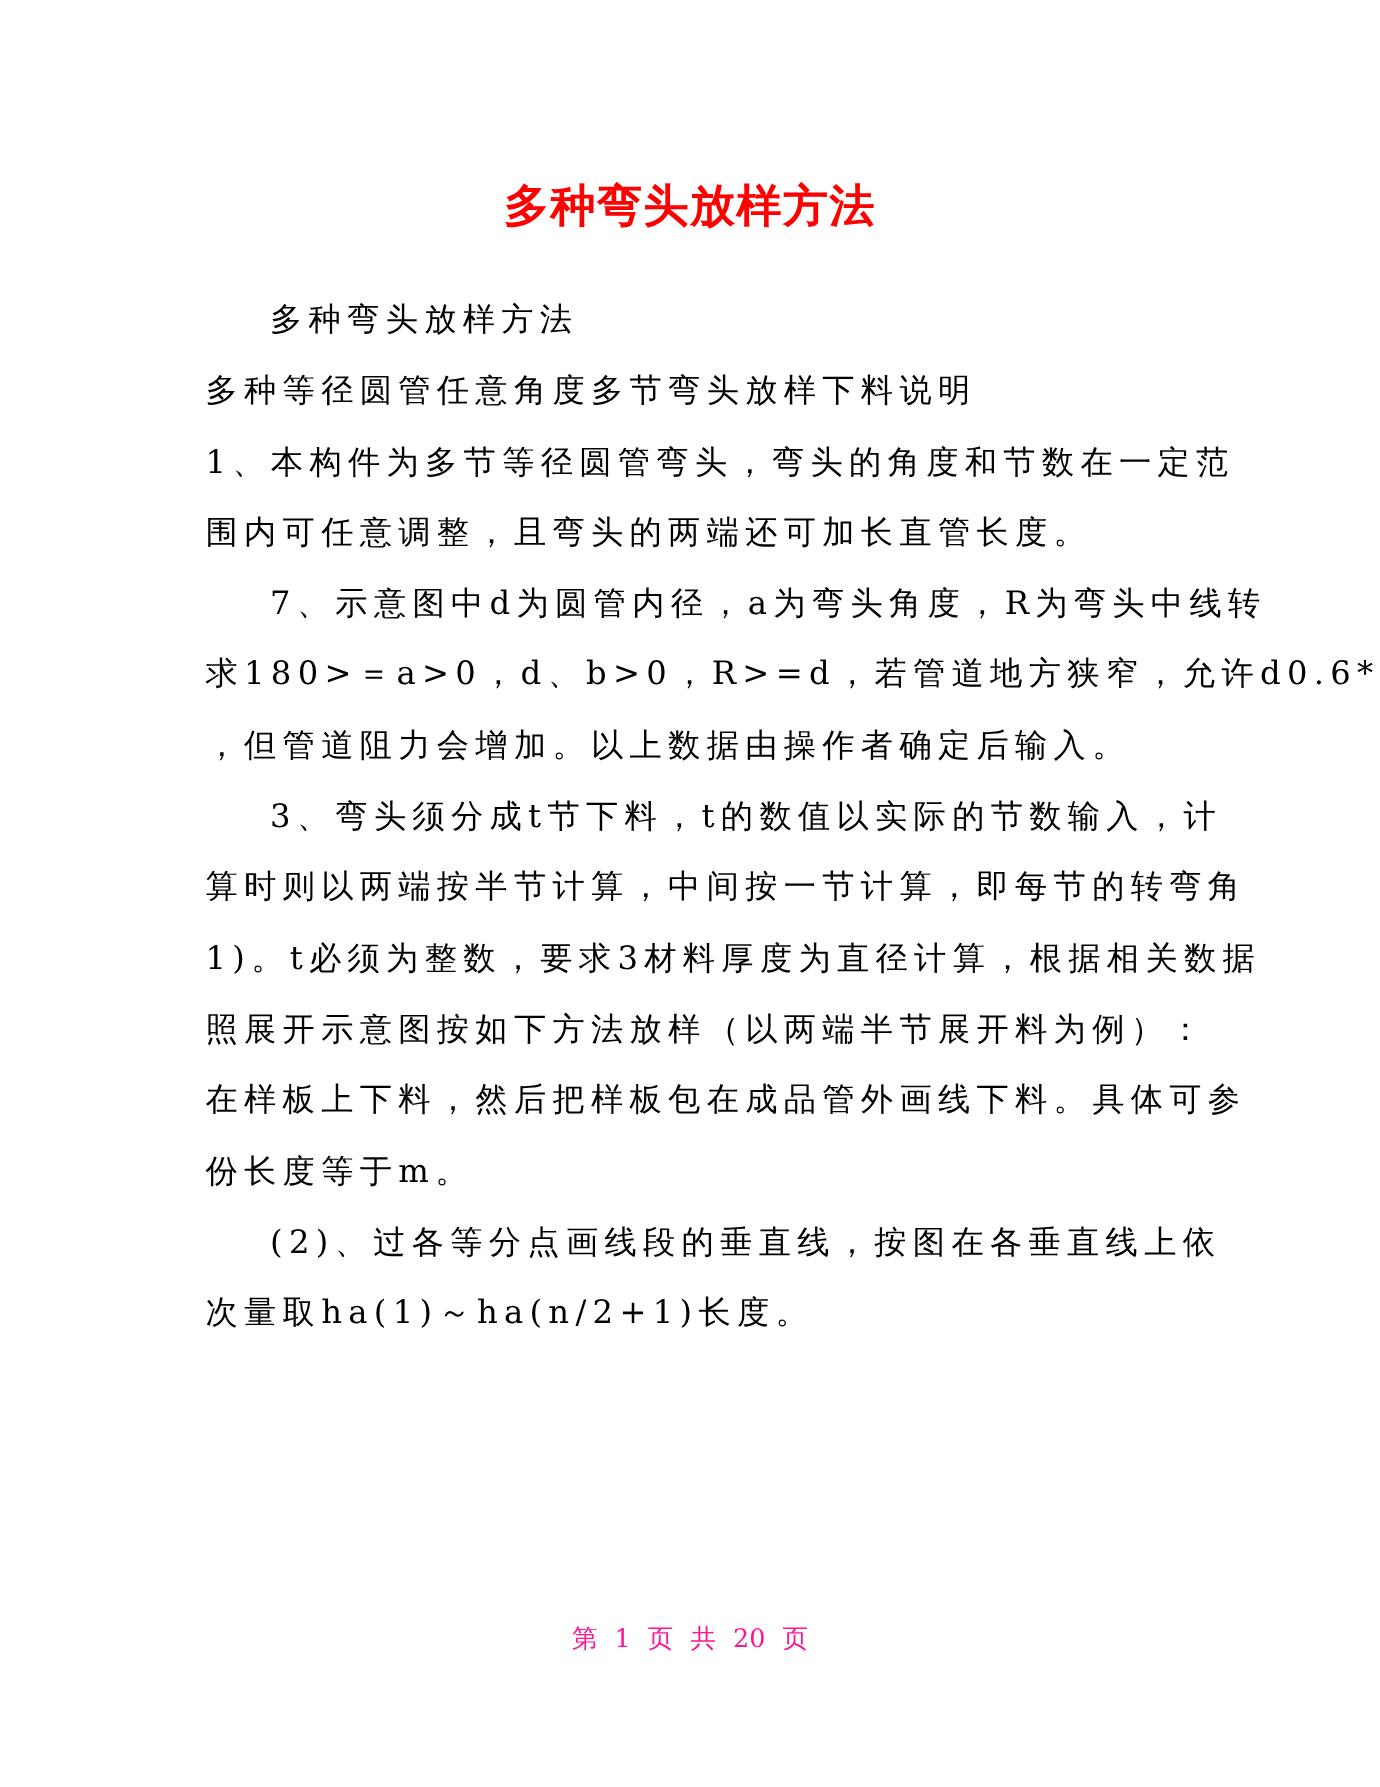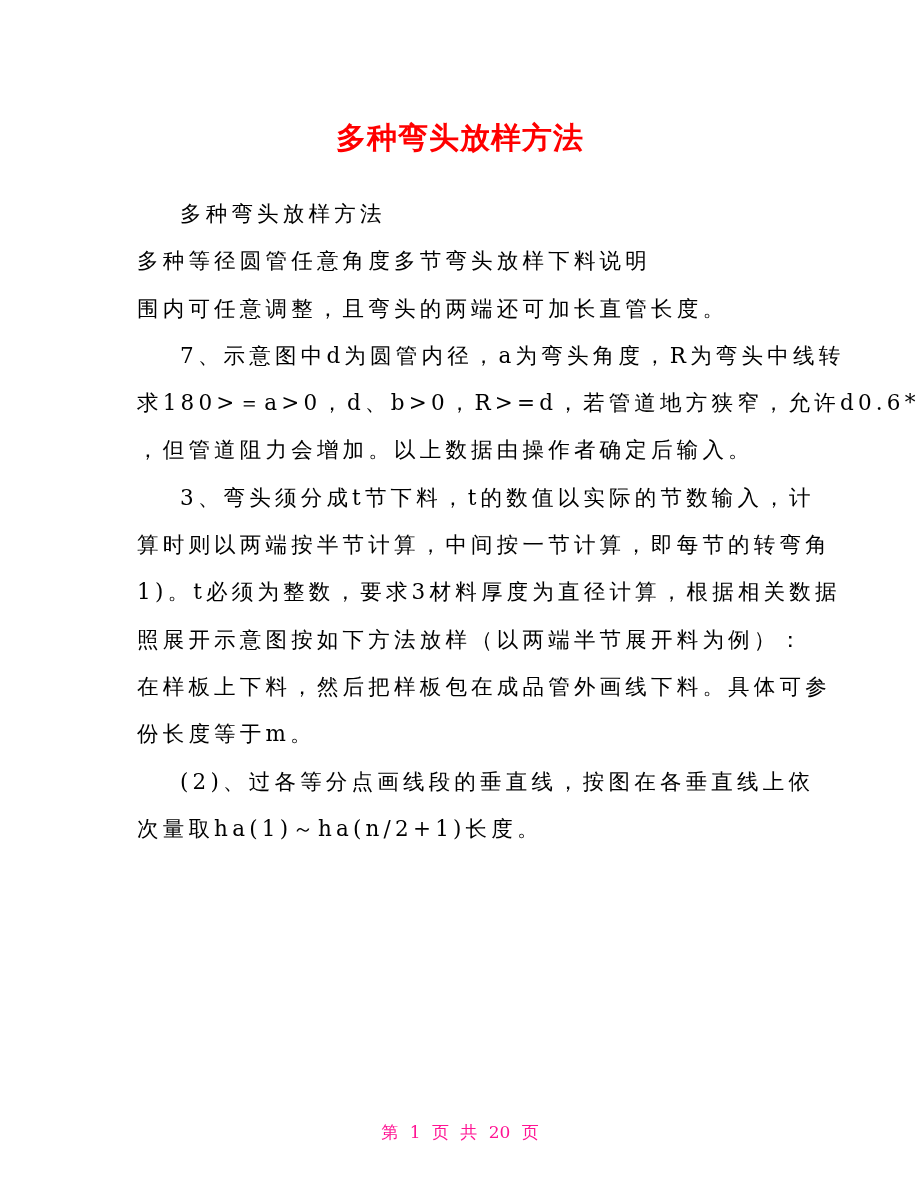--- a/index.html
+++ b/index.html
@@ -48,38 +48,39 @@
       line-height: 47.3px;
       white-space: nowrap;
       letter-spacing: 4.2px;
     }
     .indent {
       padding-left: 43px;
     }
     .footer {
       position: absolute;
       left: 0;
-      top: 1120px;
+      top: 1081px;
       width: 920px;
       text-align: center;
       font-size: 17px;
       line-height: 24px;
       color: #ff1493;
       word-spacing: 6px;
     }
   </style>
 </head>
 <body>
 
 <div class="page">
   <div class="doc-title">多种弯头放样方法</div>
 
   <div class="body-text">
     <div class="line indent">多种弯头放样方法</div>
     <div class="line">多种等径圆管任意角度多节弯头放样下料说明</div>
+    <div class="line">1、本构件为多节等径圆管弯头，弯头的角度和节数在一定范</div>
     <div class="line">围内可任意调整，且弯头的两端还可加长直管长度。</div>
     <div class="line indent">7、示意图中d为圆管内径，a为弯头角度，R为弯头中线转</div>
     <div class="line">求180&gt;＝a&gt;0，d、b&gt;0，R&gt;=d，若管道地方狭窄，允许d0.6*d</div>
     <div class="line">，但管道阻力会增加。以上数据由操作者确定后输入。</div>
     <div class="line indent">3、弯头须分成t节下料，t的数值以实际的节数输入，计</div>
     <div class="line">算时则以两端按半节计算，中间按一节计算，即每节的转弯角</div>
     <div class="line">1)。t必须为整数，要求3材料厚度为直径计算，根据相关数据</div>
     <div class="line">照展开示意图按如下方法放样（以两端半节展开料为例）：</div>
     <div class="line">在样板上下料，然后把样板包在成品管外画线下料。具体可参</div>
     <div class="line">份长度等于m。</div>

